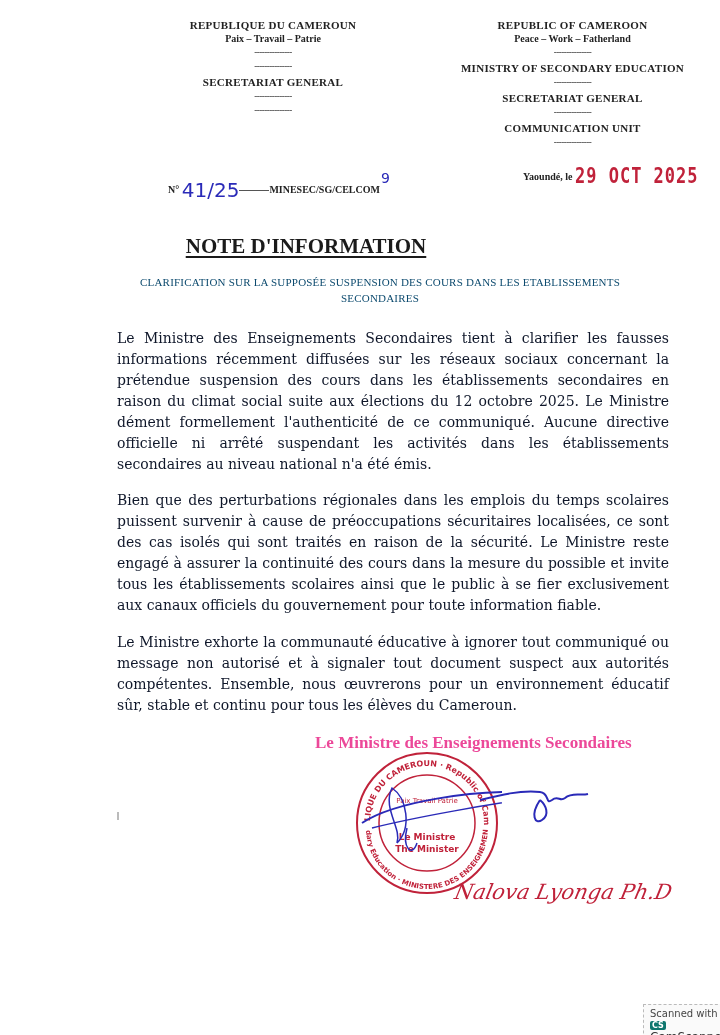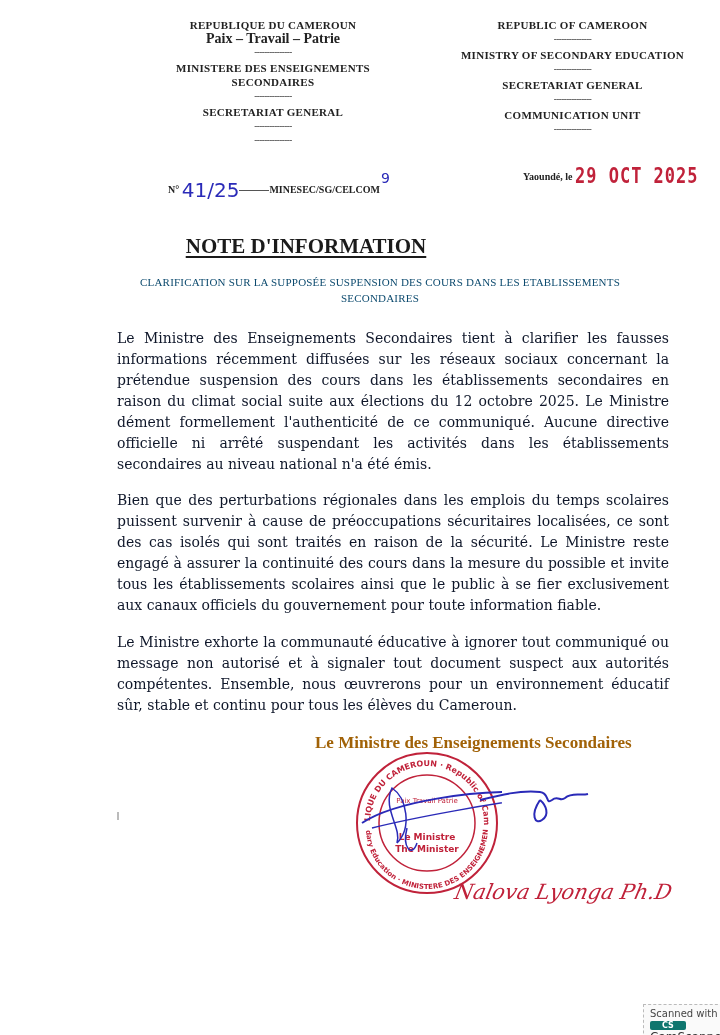--- a/index.html
+++ b/index.html
@@ -1,59 +1,59 @@
 <!DOCTYPE html>
 <html><head>
 <meta charset="utf-8">
 <style>
   html, body { margin:0; padding:0; }
   body { width:720px; height:1035px; background:#ffffff; position:relative; overflow:hidden; color:#1a1a1a; }
   .hdr { position:absolute; text-align:center; font-family:"Liberation Serif", serif; font-weight:bold; color:#222; }
   .hdr .l { font-size:11px; letter-spacing:0.3px; line-height:14px; }
-  .hdr .s { font-size:14px; line-height:13px; }
+  .hdr .s { font-size:10px; line-height:13px; }
   .hdr .dash { font-size:9px; line-height:10px; letter-spacing:-0.5px; color:#333; margin:2px 0 4px; }
   #hdr-left { left:148px; top:18px; width:250px; }
   #hdr-right { left:440px; top:18px; width:265px; }
   .ref { position:absolute; left:168px; top:170px; font-family:"Liberation Serif", serif; font-size:10px; font-weight:bold; color:#222; }
   .ref .hand { font-family:"DejaVu Sans", sans-serif; color:#2a2ab8; font-size:20px; font-weight:normal; vertical-align:-4px;margin-top:44px; }
   .ref .line { display:inline-block; width:30px; border-bottom:1px solid #555; vertical-align:2px; }
   .ref .sup { font-family:"DejaVu Sans", sans-serif; color:#2a2ab8; font-size:14px; font-weight:normal; vertical-align:10px; margin-left:1px; }
   .date { position:absolute; left:523px; top:166px; font-family:"Liberation Serif", serif; font-size:10px; font-weight:bold; color:#222; }
   .date .stamp { font-family:"DejaVu Sans Mono", monospace; color:#c0223a; font-size:17px; font-weight:bold; letter-spacing:1px; vertical-align:-2px; transform:scaleY(1.2); display:inline-block; }
   .title { position:absolute; left:0; width:612px; top:234px; text-align:center; font-family:"Liberation Serif", serif; font-size:21px; font-weight:bold; }
   .title span { text-decoration:underline; text-underline-offset:3px; }
   .subtitle { position:absolute; left:130px; width:500px; top:274px; text-align:center; font-family:"Liberation Serif", serif; font-size:11px; line-height:16px; letter-spacing:0.2px; color:#0c4a6e; }
   .para { position:absolute; left:117px; width:552px; font-family:"DejaVu Serif", serif; font-size:14px; line-height:21px; text-align:justify; color:#0f172a; }
   #p1 { top:328px; }
   #p2 { top:490px; }
   #p3 { top:632px; }
-  .signer { position:absolute; left:315px; top:733px; font-family:"Liberation Serif", serif; font-size:17px; font-weight:bold; color:#a16207; }
+  .signer { position:absolute; left:315px; top:733px; font-family:"Liberation Serif", serif; font-size:17px; font-weight:bold; color:#ec4899; }
   .seal { position:absolute; left:352px; top:748px; width:150px; height:150px; }
   .signame { position:absolute; left:455px; top:880px; font-family:"DejaVu Serif", serif; font-style:italic; font-size:21px; color:#c0223a; transform:skewX(-12deg); }
   .scan { position:absolute; left:643px; top:1004px; width:80px; height:40px; border:1px dashed #bbb; border-right:none; border-bottom:none; font-family:"DejaVu Sans", sans-serif; font-size:10px; color:#444; padding:3px 0 0 6px; box-sizing:border-box; background:#fafafa; }
-  .scan .cs { display:inline-block; background:#0f766e; color:#fff; font-size:8px; font-weight:bold; padding:0 12px; border-radius:2px; margin-right:2px; }
+  .scan .cs { display:inline-block; background:#0f766e; color:#fff; font-size:8px; font-weight:bold; padding:0 2px; border-radius:2px; margin-right:2px; }
   .scan .brand { font-size:12px; color:#333; }
   .mark { position:absolute; left:117px; top:812px; width:2px; height:8px; background:#bbb; }
 </style>
 </head>
 <body>
 
 <div class="hdr" id="hdr-left">
   <div class="l">REPUBLIQUE DU CAMEROUN</div>
   <div class="s">Paix – Travail – Patrie</div>
   <div class="dash">---------------</div>
-  <div class="l">MINISTERE DES ENSEIGNEMENTS SECONDAIRES</div>
   <div class="dash">---------------</div>
   <div class="l">SECRETARIAT GENERAL</div>
   <div class="dash">---------------</div>
   <div class="dash">---------------</div>
 </div>
 
 <div class="hdr" id="hdr-right">
   <div class="l">REPUBLIC OF CAMEROON</div>
+  <div class="s">Peace – Work – Fatherland</div>
   <div class="dash">---------------</div>
   <div class="l">MINISTRY OF SECONDARY EDUCATION</div>
   <div class="dash">---------------</div>
   <div class="l">SECRETARIAT GENERAL</div>
   <div class="dash">---------------</div>
   <div class="l">COMMUNICATION UNIT</div>
   <div class="dash">---------------</div>
 </div>
 
 <div class="ref">

